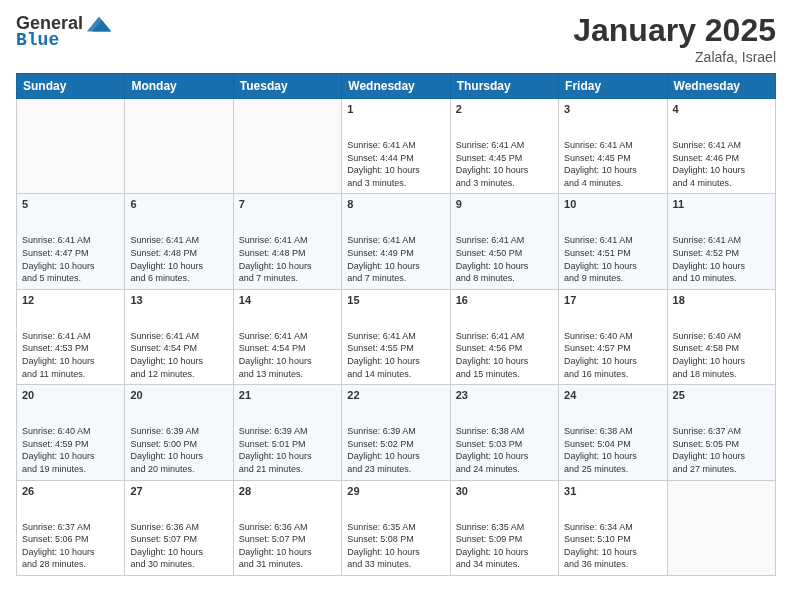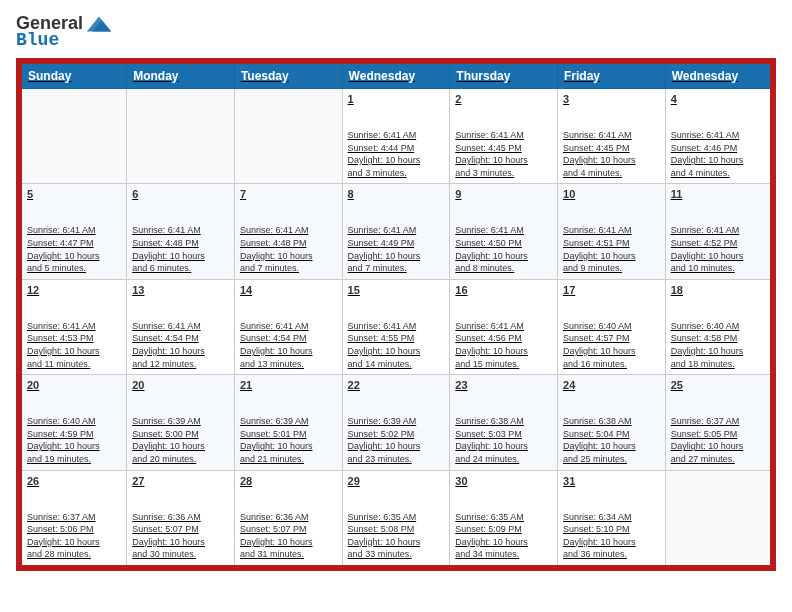--- a/index.html
+++ b/index.html
@@ -39,25 +39,24 @@
       font-size: 32px;
       font-weight: bold;
       color: #333;
     }
     .location {
       font-size: 14px;
       color: #555;
     }
     .calendar {
       flex: 1;
-      border: 6px solid #b91c1c;
+      border: 1px solid #b91c1c;
       border-collapse: collapse;
       width: 100%;
       table-layout: fixed;
-      text-decoration: underline;
     }
     .calendar th {
       background-color: #1a6faf;
       color: #fff;
       text-align: left;
       padding: 5px 6px;
       font-size: 12px;
       border: 1px solid #1565a0;
     }
     .calendar td {
@@ -98,20 +97,24 @@
         <div style="display:flex;align-items:center;">
           <span style="font-size:18px;font-weight:bold;color:#333;">General</span>
           <svg class="logo-icon" viewBox="0 0 30 22" xmlns="http://www.w3.org/2000/svg">
             <polygon points="2,20 15,4 28,20" fill="#1a6faf" opacity="0.85"></polygon>
             <polygon points="8,20 18,8 28,20" fill="#1a6faf"></polygon>
           </svg>
         </div>
         <div style="font-size:18px;font-weight:bold;color:#1a6faf;margin-top:-4px;font-family:Liberation Mono, monospace;">Blue</div>
       </div>
     </div>
+    <div class="title-block">
+      <div class="month-title">January 2025</div>
+      <div class="location">Zalafa, Israel</div>
+    </div>
   </div>
 
   <table class="calendar">
     <thead>
       <tr>
         <th>Sunday</th>
         <th>Monday</th>
         <th>Tuesday</th>
         <th>Wednesday</th>
         <th>Thursday</th>

